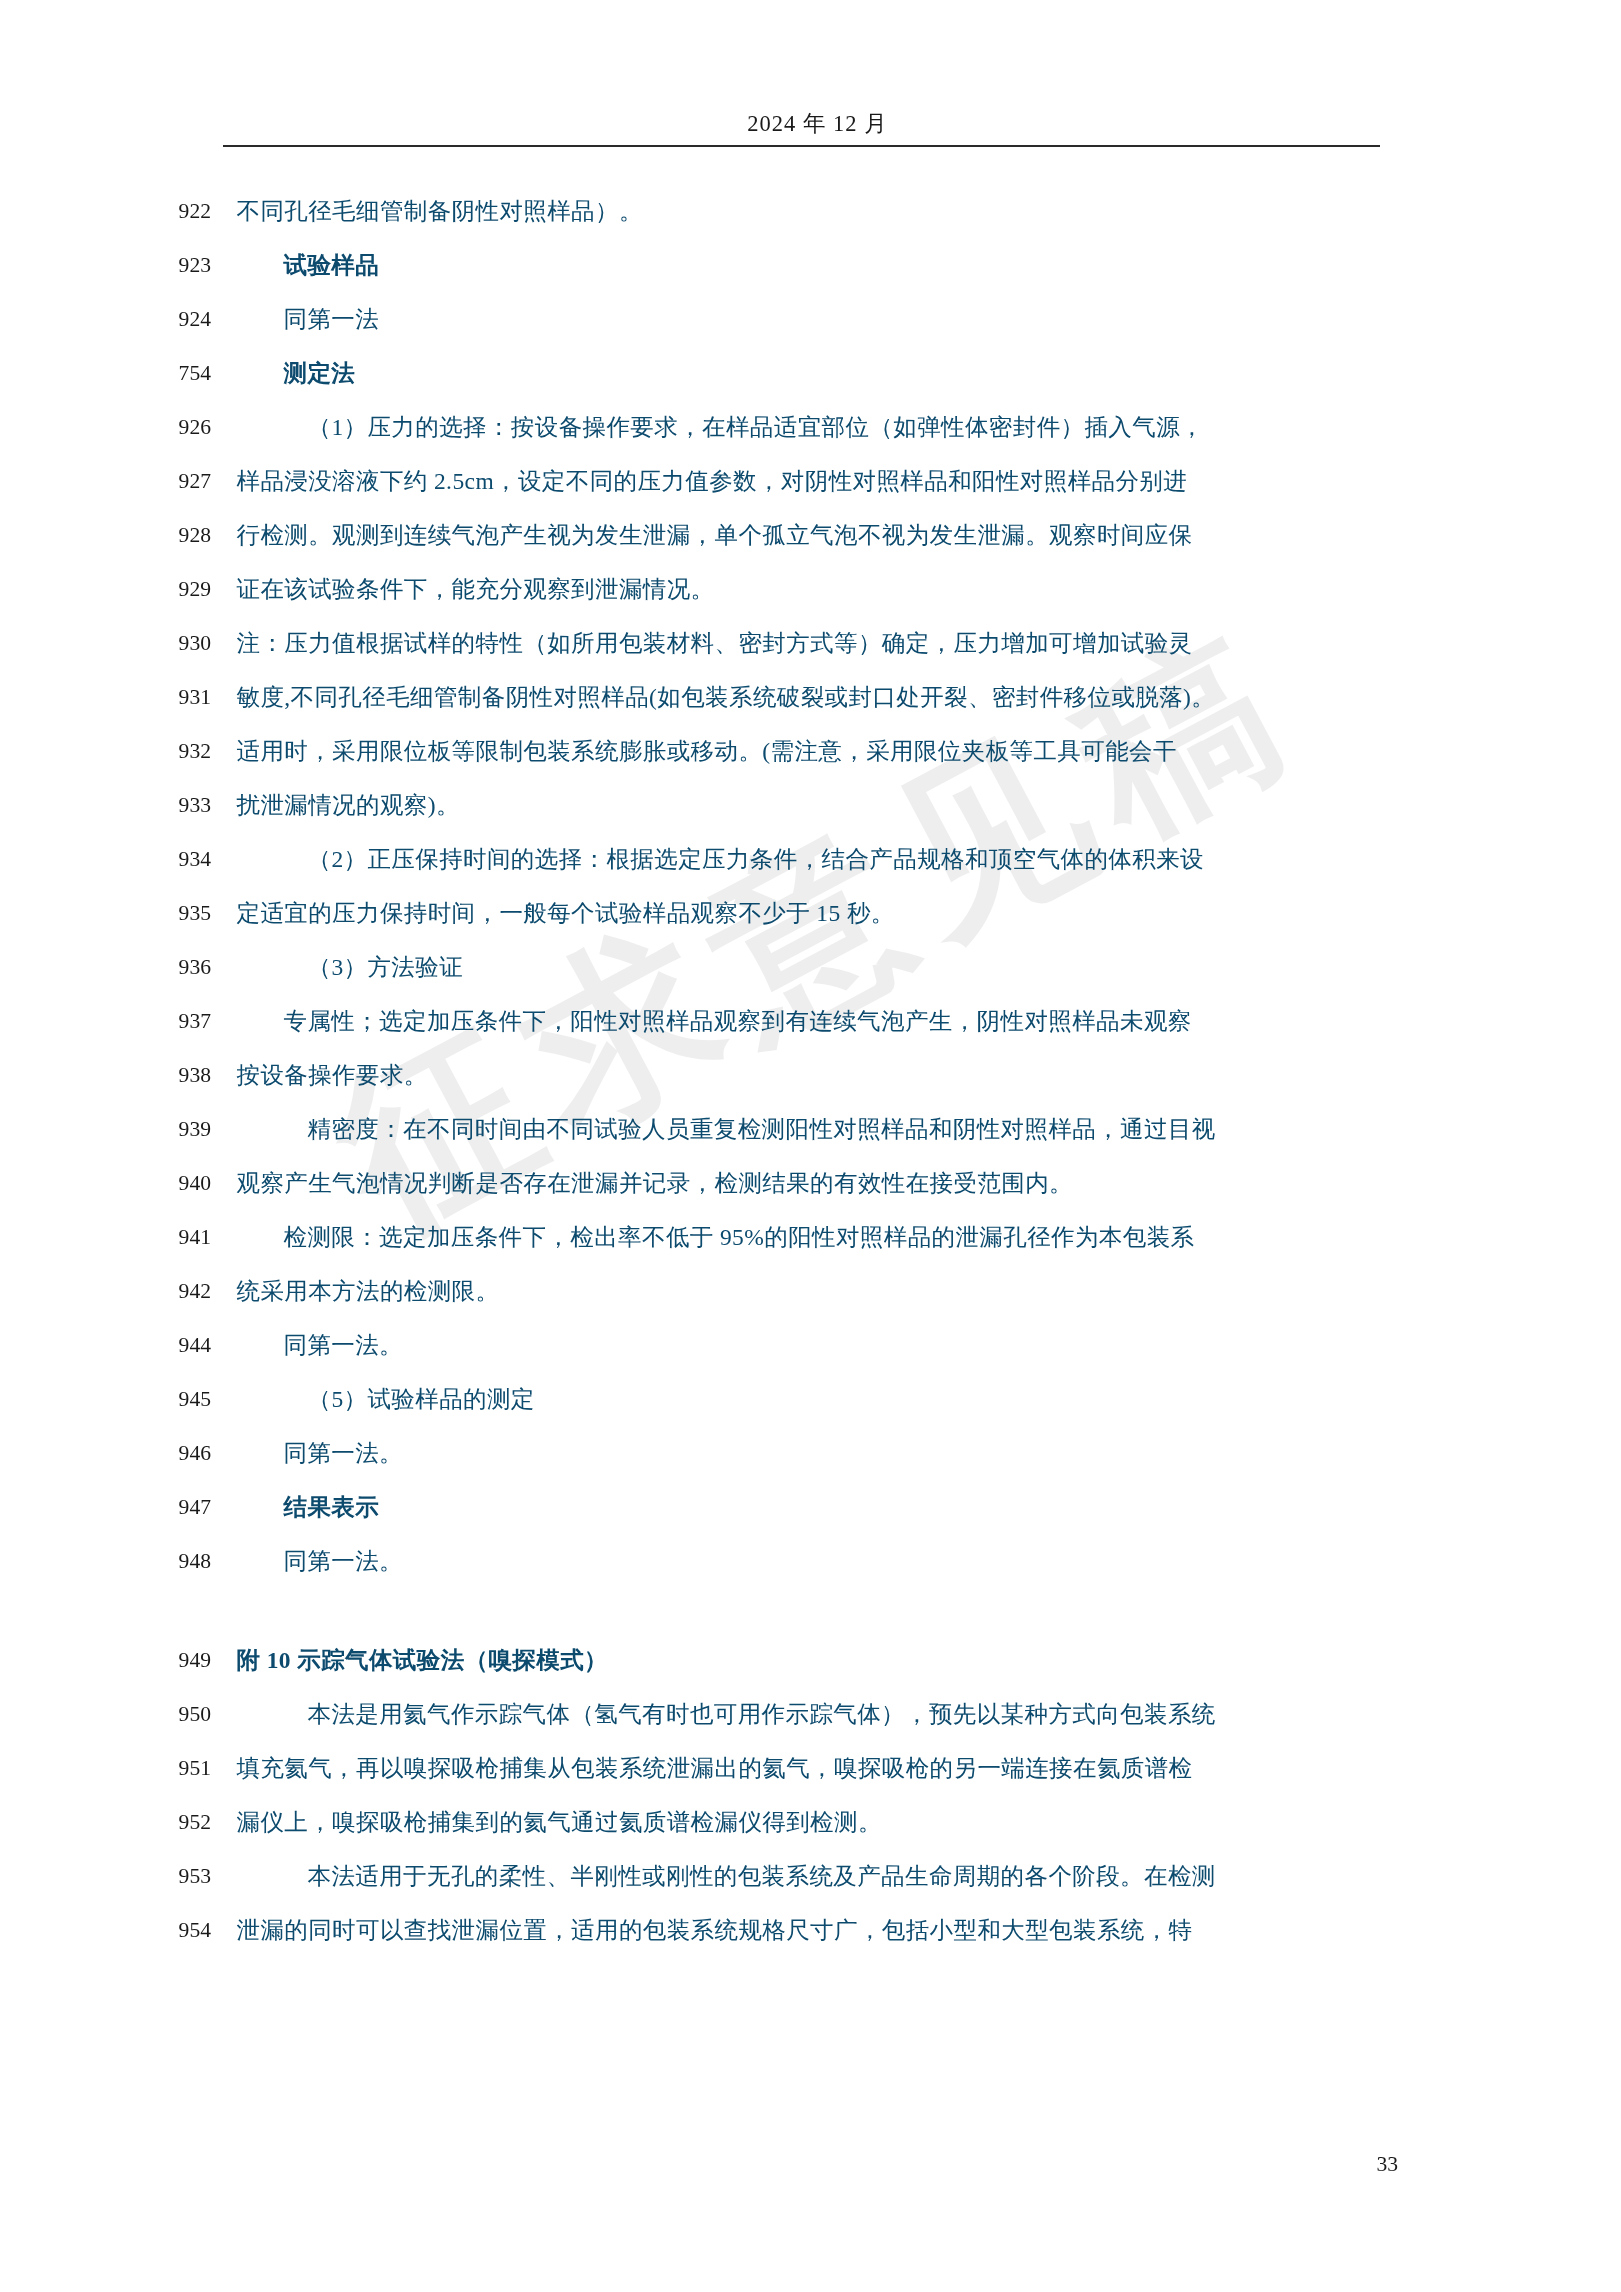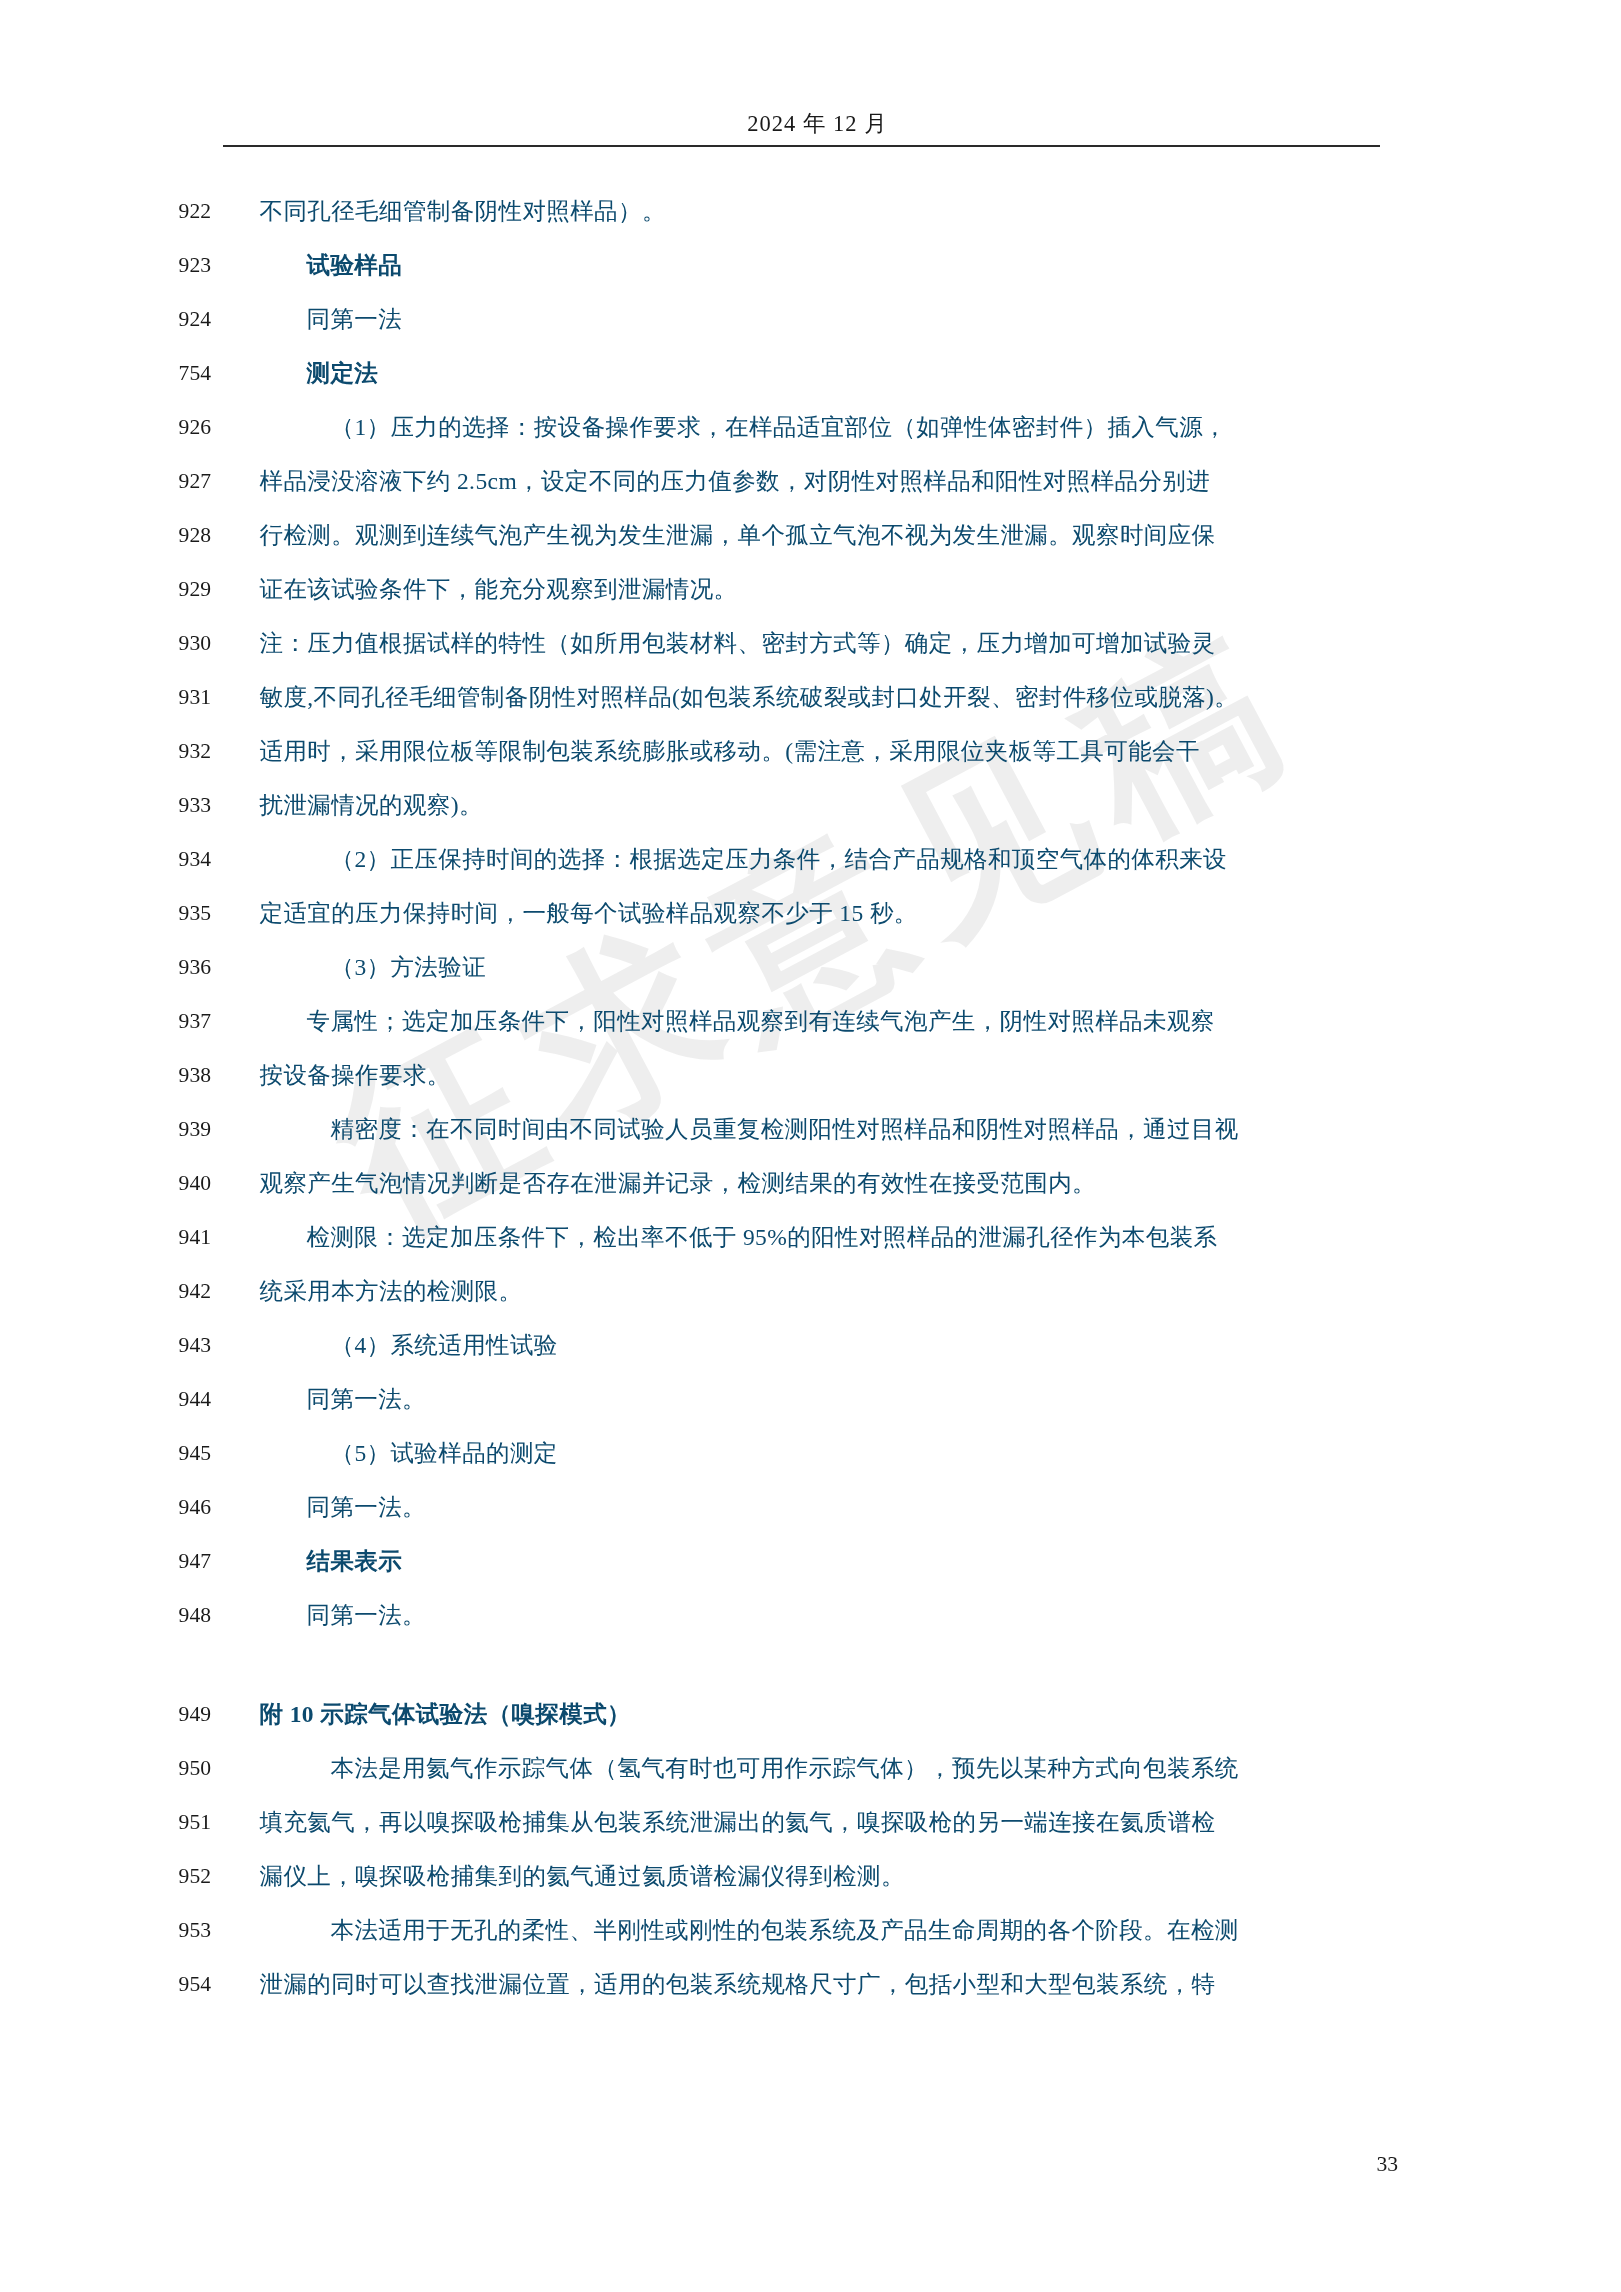--- a/index.html
+++ b/index.html
@@ -75,21 +75,20 @@
     position: absolute;
     left: 137px;
     top: 184px;
     width: 1274px;
     z-index: 1;
   }
   .line {
     display: flex;
     align-items: flex-start;
     min-height: 54px;
-    gap: 23px;
   }
   .lineno {
     width: 74px;
     flex: 0 0 74px;
     text-align: right;
     padding-right: 25.5px;
     font-size: 21.6px;
     color: #1a1a1a;
     line-height: 54px;
     font-family: "Liberation Serif", "DejaVu Serif", serif;
@@ -212,24 +211,20 @@
       </div>
       <div class="line">
         <div class="lineno">941</div>
         <div class="ltext indent1">检测限：选定加压条件下，检出率不低于 95%的阳性对照样品的泄漏孔径作为本包装系</div>
       </div>
       <div class="line">
         <div class="lineno">942</div>
         <div class="ltext">统采用本方法的检测限。</div>
       </div>
       <div class="line">
-        <div class="lineno">943</div>
-        <div class="ltext indent2">（4）系统适用性试验</div>
-      </div>
-      <div class="line">
         <div class="lineno">944</div>
         <div class="ltext indent1">同第一法。</div>
       </div>
       <div class="line">
         <div class="lineno">945</div>
         <div class="ltext indent2">（5）试验样品的测定</div>
       </div>
       <div class="line">
         <div class="lineno">946</div>
         <div class="ltext indent1">同第一法。</div>

